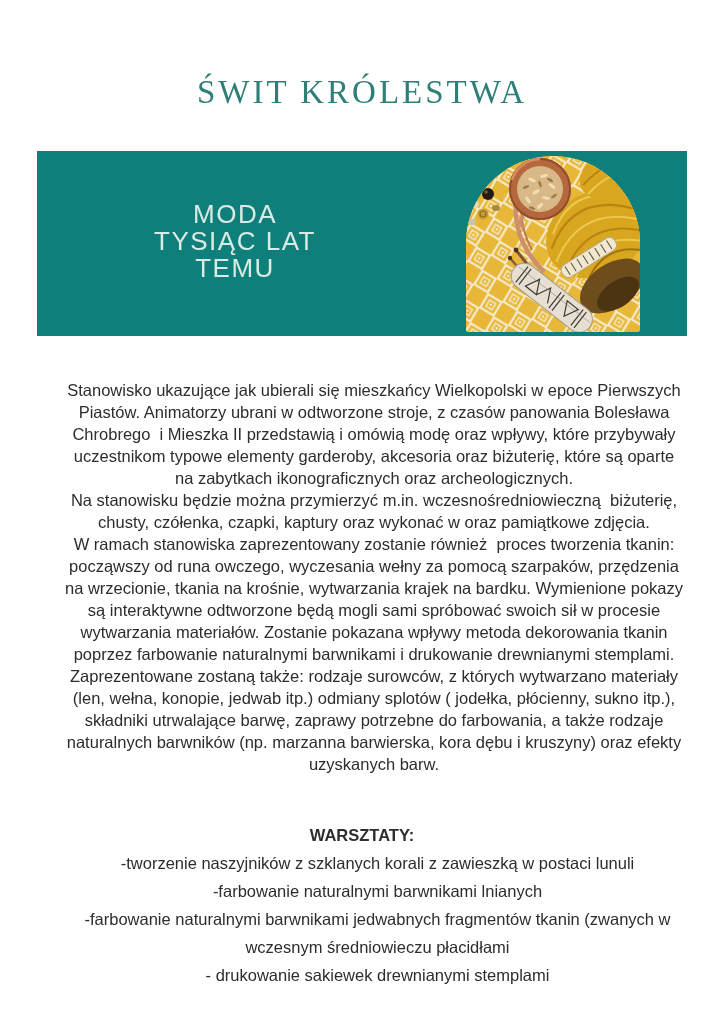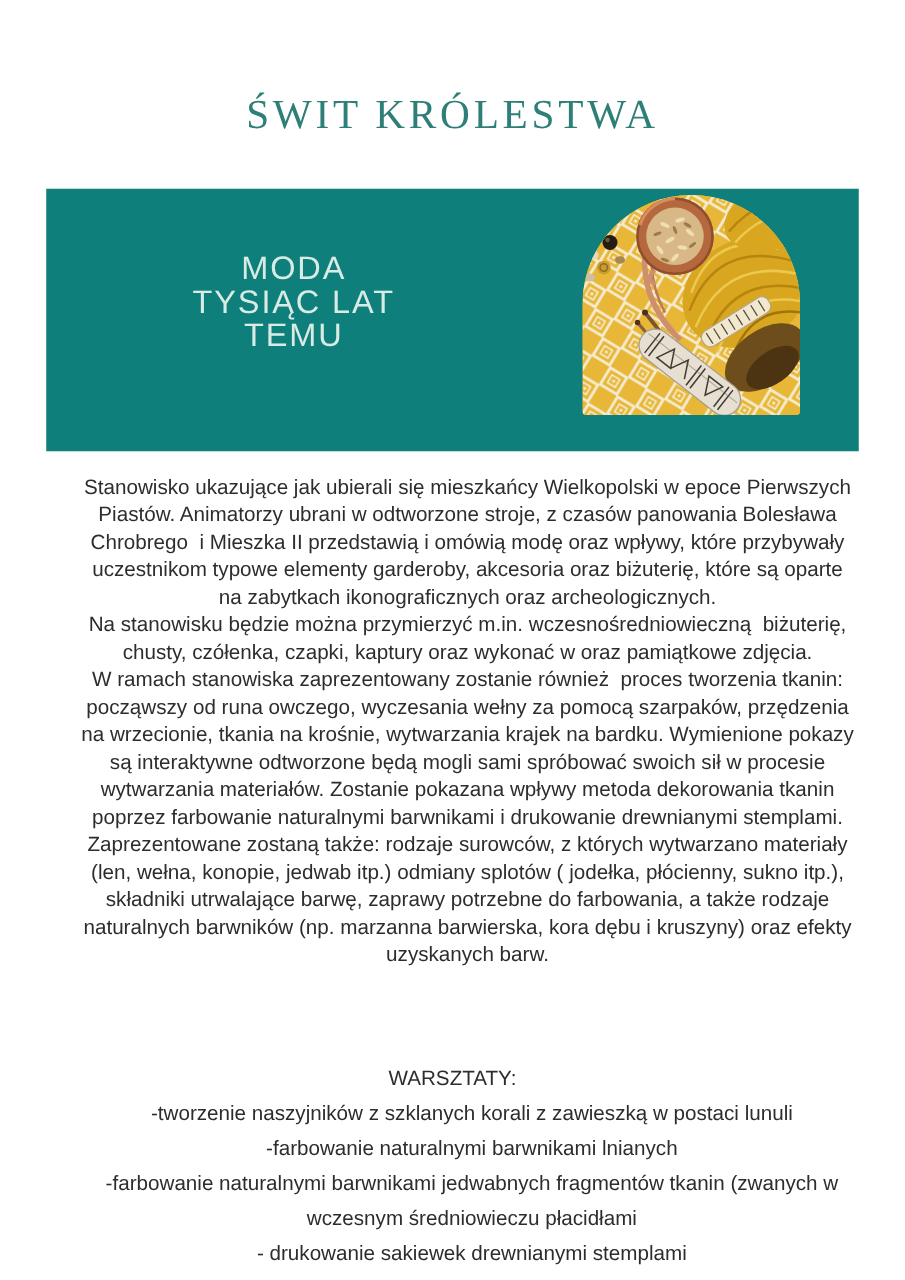--- a/index.html
+++ b/index.html
@@ -7,21 +7,21 @@
     position:relative; width:724px; height:1024px; margin:0 auto;
     background:var(--page-background,#ffffff);
     font-family:"Liberation Sans", sans-serif; overflow:hidden;
   }
   .title {
     position:absolute; top:52px; left:0; width:724px; text-align:center;
     font-family:"Liberation Serif", serif; font-weight:400;
     font-size:33px; letter-spacing:3px; color:var(--title-teal,#2e7f77);
   }
   .banner {
-    position:absolute; left:37px; top:151px; width:650px; height:210px;
+    position:absolute; left:37px; top:151px; width:650px; height:185px;
     background:var(--accent-teal,#0e7f7a);
   }
   .banner-heading {
     position:absolute; left:0; top:50px; width:396px; text-align:center;
     color:var(--heading-mint,#d8ebe4); font-size:26px; line-height:27px;
     letter-spacing:1.5px; font-weight:400;
   }
   .photo {
     position:absolute; left:429px; top:5px; width:174px; height:176px;
     border-radius:87px 87px 3px 3px; overflow:hidden; background:#e8b737;
@@ -31,21 +31,21 @@
     position:absolute; top:379px; left:0; width:724px; text-align:center;padding-left:12px;
   }
   .body-text .line {
     font-size:16.5px; line-height:22px; white-space:pre;
     color:var(--body-text,#2d2d2d);
   }
   .workshops {
     position:absolute; top:821px; left:0; width:724px; text-align:center;
     color:var(--body-text,#2d2d2d);
   }
-  .workshops .heading { font-size:16.5px; line-height:28px; font-weight:400;margin-top:28px; }
+  .workshops .heading { font-size:16.5px; line-height:28px; font-weight:700; }
   .workshops .line { font-size:16.5px; line-height:28px; white-space:pre;padding-left:31px; }
 </style>
 </head>
 <body>
 
 <div class="page">
 
   <h1 class="title">ŚWIT KRÓLESTWA</h1>
 
   <section class="banner">

